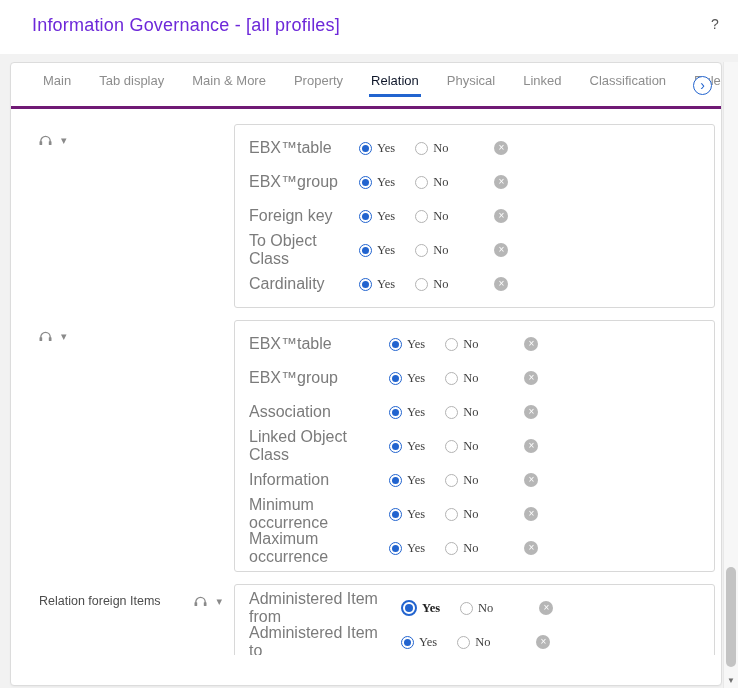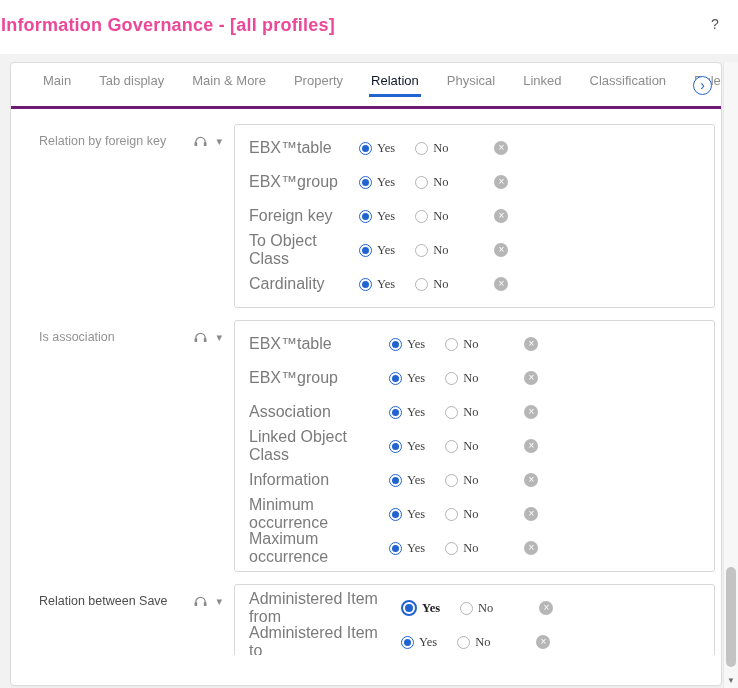--- a/index.html
+++ b/index.html
@@ -2,21 +2,21 @@
 <html><head>
 <meta charset="utf-8">
 <style>
   * { margin:0; padding:0; box-sizing:border-box; }
   html,body { width:738px; height:688px; }
   body { font-family:"Liberation Sans", sans-serif; background:#f2f2f2; overflow:hidden; }
   .page { position:relative; width:738px; height:688px; }
 
   
   .header { position:absolute; top:0; left:0; right:0; height:54px; background:#fff; }
-  .title { position:absolute; left:1px; top:15px; font-size:18px; color:#ec4899; font-weight:700; letter-spacing:.2px; }
+  .title { position:absolute; left:32px; top:15px; font-size:18px; color:#6d28d9; font-weight:400; letter-spacing:.2px; }
   .help { position:absolute; right:14px; top:16px; font-size:14px; color:#555; cursor:pointer; width:18px; text-align:center; }
 
   
   .card { position:absolute; left:10px; right:16px; top:62px; bottom:2px; background:#fff;
           border:1px solid #dcdcdc; border-radius:4px; overflow:hidden; box-shadow:0 1px 2px rgba(0,0,0,.04); }
 
   
   .tabbar { position:relative; height:46px; display:flex; align-items:center; padding:14px 40px 13px 18px; border-bottom:3px solid #701a75; }
   .tab { margin:0 12px; padding:0 2px 6px; font-size:13px; color:#8d8d8d; cursor:pointer; border-bottom:3px solid transparent; white-space:nowrap; }
   .tab.active { color:#0f172a; border-bottom-color:#2264cf; }
@@ -79,21 +79,20 @@
         <div class="tab active">Relation</div>
         <div class="tab">Physical</div>
         <div class="tab">Linked</div>
         <div class="tab">Classification</div>
         <div class="tab">Rule</div>
         <div class="next-btn">›</div>
     </div>
     <div class="content">
         <div class="section s0">
           <div class="section-left">
-            <div class="section-label">Relation by foreign key</div>
             <span class="inherit-icon">
               <svg width="13" height="11" viewBox="0 0 13 11">
                 <path d="M1.8 9 V6 a4.7 4.7 0 0 1 9.4 0 V9" fill="none" stroke="#8a8a8a" stroke-width="1.3"></path>
                 <rect x="0.5" y="6.2" width="2.7" height="3.8" rx="0.6" fill="#8a8a8a"></rect>
                 <rect x="9.8" y="6.2" width="2.7" height="3.8" rx="0.6" fill="#8a8a8a"></rect>
               </svg>
             </span>
             <span class="caret">▾</span>
           </div>
           <div class="panel">
@@ -154,21 +153,20 @@
               <div class="opt">
                 <span class="radio"></span>
                 <span class="optlabel">No</span>
               </div>
               <span class="clear-icon">×</span>
             </div>
           </div>
         </div>
         <div class="section s1">
           <div class="section-left">
-            <div class="section-label">Is association</div>
             <span class="inherit-icon">
               <svg width="13" height="11" viewBox="0 0 13 11">
                 <path d="M1.8 9 V6 a4.7 4.7 0 0 1 9.4 0 V9" fill="none" stroke="#8a8a8a" stroke-width="1.3"></path>
                 <rect x="0.5" y="6.2" width="2.7" height="3.8" rx="0.6" fill="#8a8a8a"></rect>
                 <rect x="9.8" y="6.2" width="2.7" height="3.8" rx="0.6" fill="#8a8a8a"></rect>
               </svg>
             </span>
             <span class="caret">▾</span>
           </div>
           <div class="panel">
@@ -253,21 +251,21 @@
               <div class="opt">
                 <span class="radio"></span>
                 <span class="optlabel">No</span>
               </div>
               <span class="clear-icon">×</span>
             </div>
           </div>
         </div>
         <div class="section s2">
           <div class="section-left">
-            <div class="section-label emph">Relation between Save</div>
+            <div class="section-label emph">Relation foreign Items</div>
             <span class="inherit-icon">
               <svg width="13" height="11" viewBox="0 0 13 11">
                 <path d="M1.8 9 V6 a4.7 4.7 0 0 1 9.4 0 V9" fill="none" stroke="#8a8a8a" stroke-width="1.3"></path>
                 <rect x="0.5" y="6.2" width="2.7" height="3.8" rx="0.6" fill="#8a8a8a"></rect>
                 <rect x="9.8" y="6.2" width="2.7" height="3.8" rx="0.6" fill="#8a8a8a"></rect>
               </svg>
             </span>
             <span class="caret">▾</span>
           </div>
           <div class="panel">

